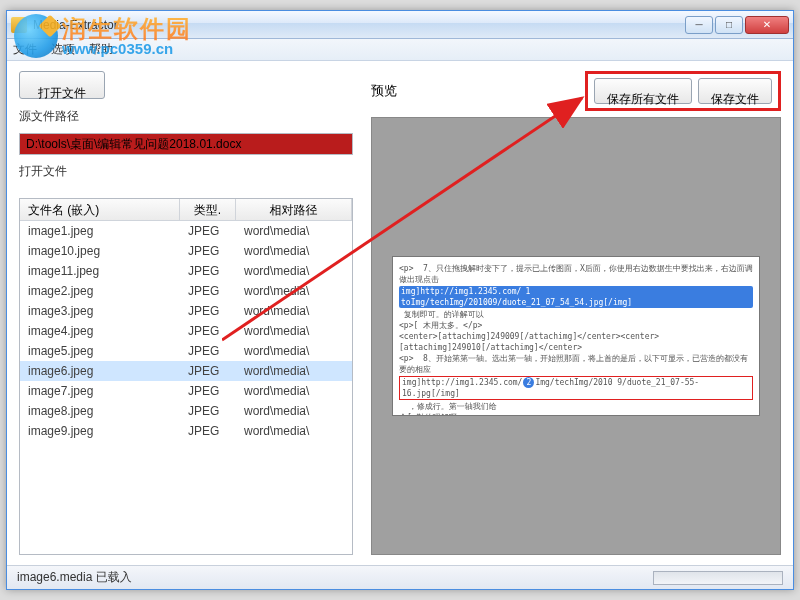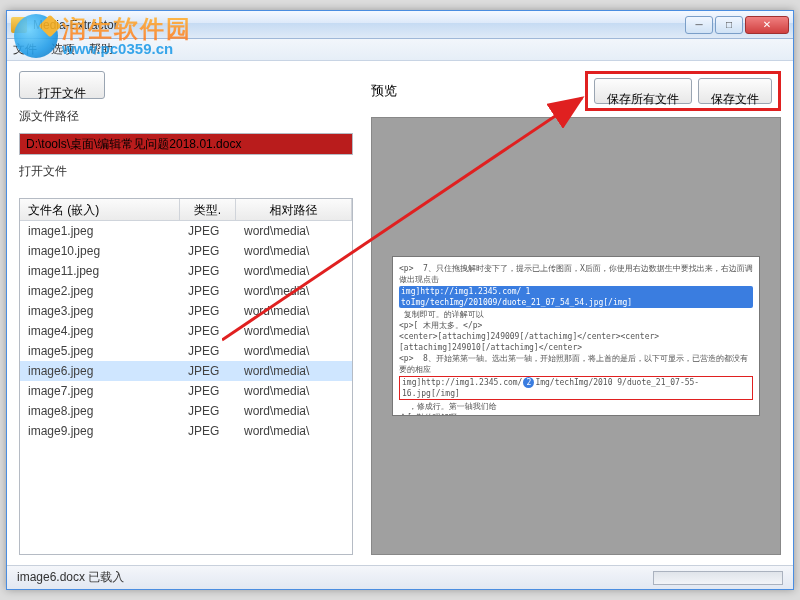--- a/index.html
+++ b/index.html
@@ -172,21 +172,21 @@
           &lt;center&gt;[attachimg]249013[/attachimg]&lt;/center&gt;<br>
           <br>
           <br>
           &lt;center&gt;[attachimg]249014[/attachimg]&lt;/center&gt;
         </div>
       </div>
     </div>
   </div>
 
   <div class="statusbar">
-    <div>image6.docx 已载入</div>
+    <div>image6.media 已载入</div>
     <div style="flex:1"></div>
     <div class="progress"></div>
   </div>
 </div>
 
 <svg class="arrow">
   <defs>
       <marker id="ah" markerWidth="12" markerHeight="10" refX="11" refY="5" orient="auto">
         <polygon points="0,0 12,5 0,10" fill="#e02020"></polygon>
       </marker>

